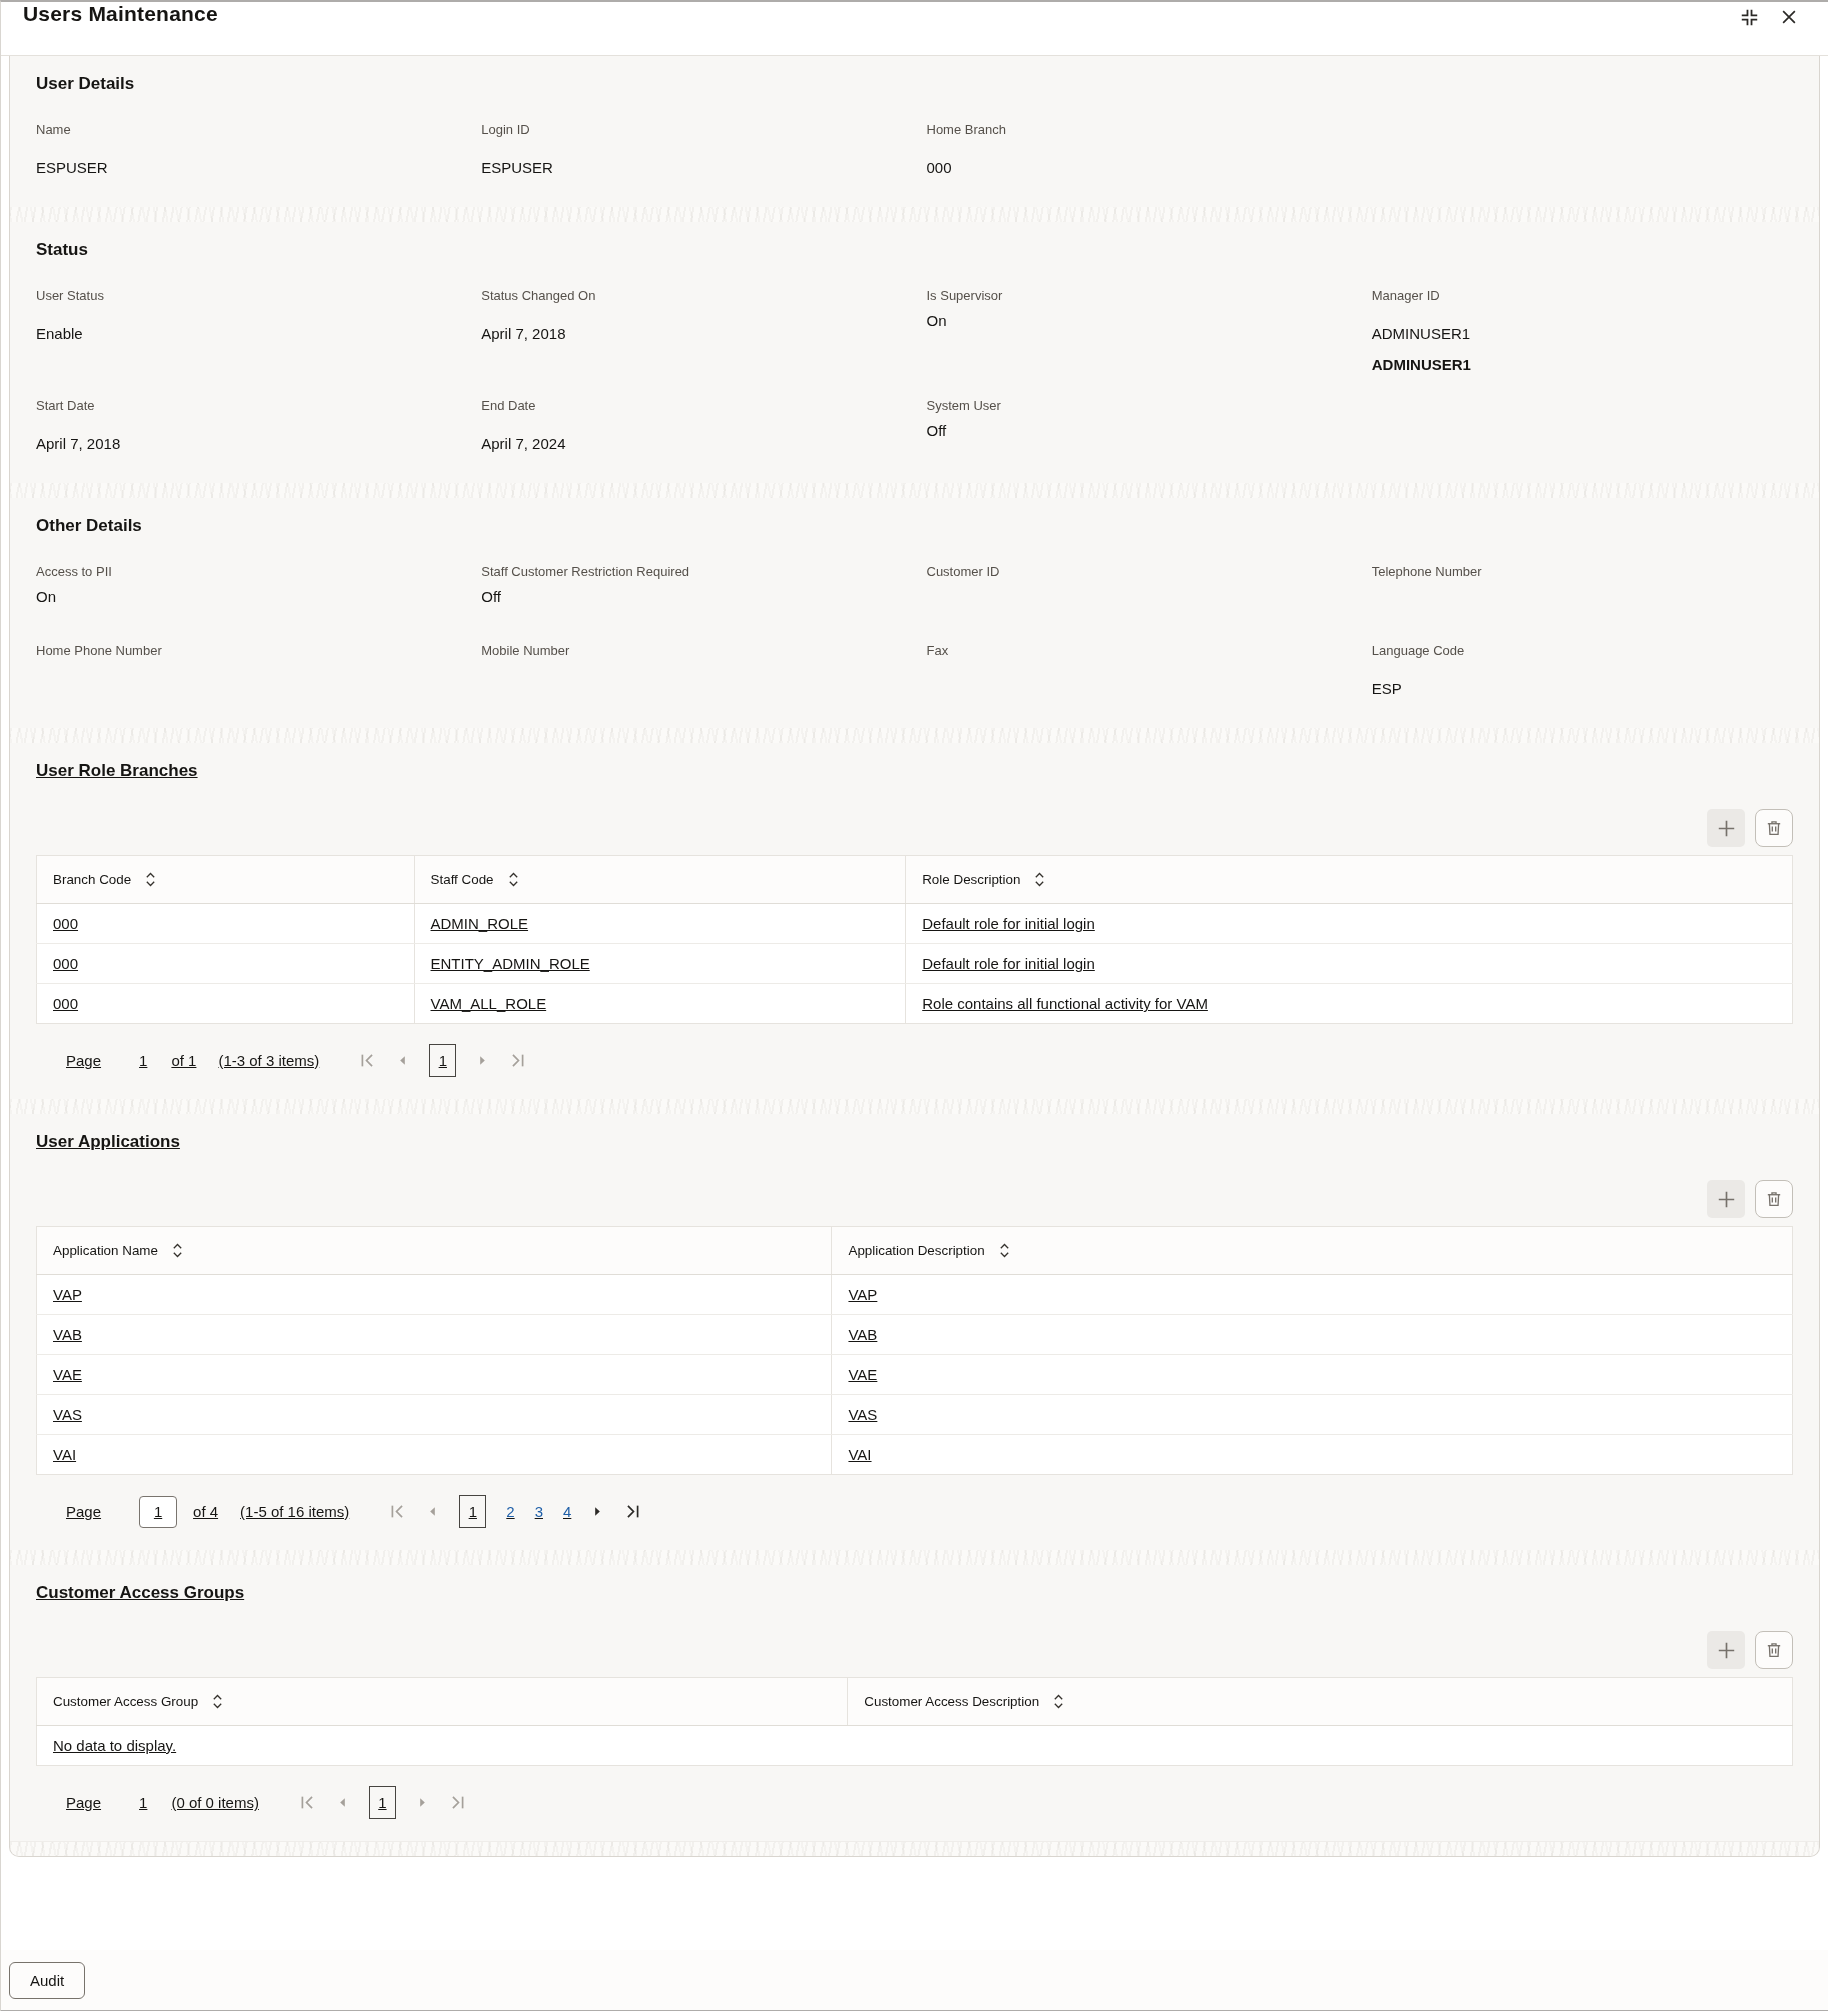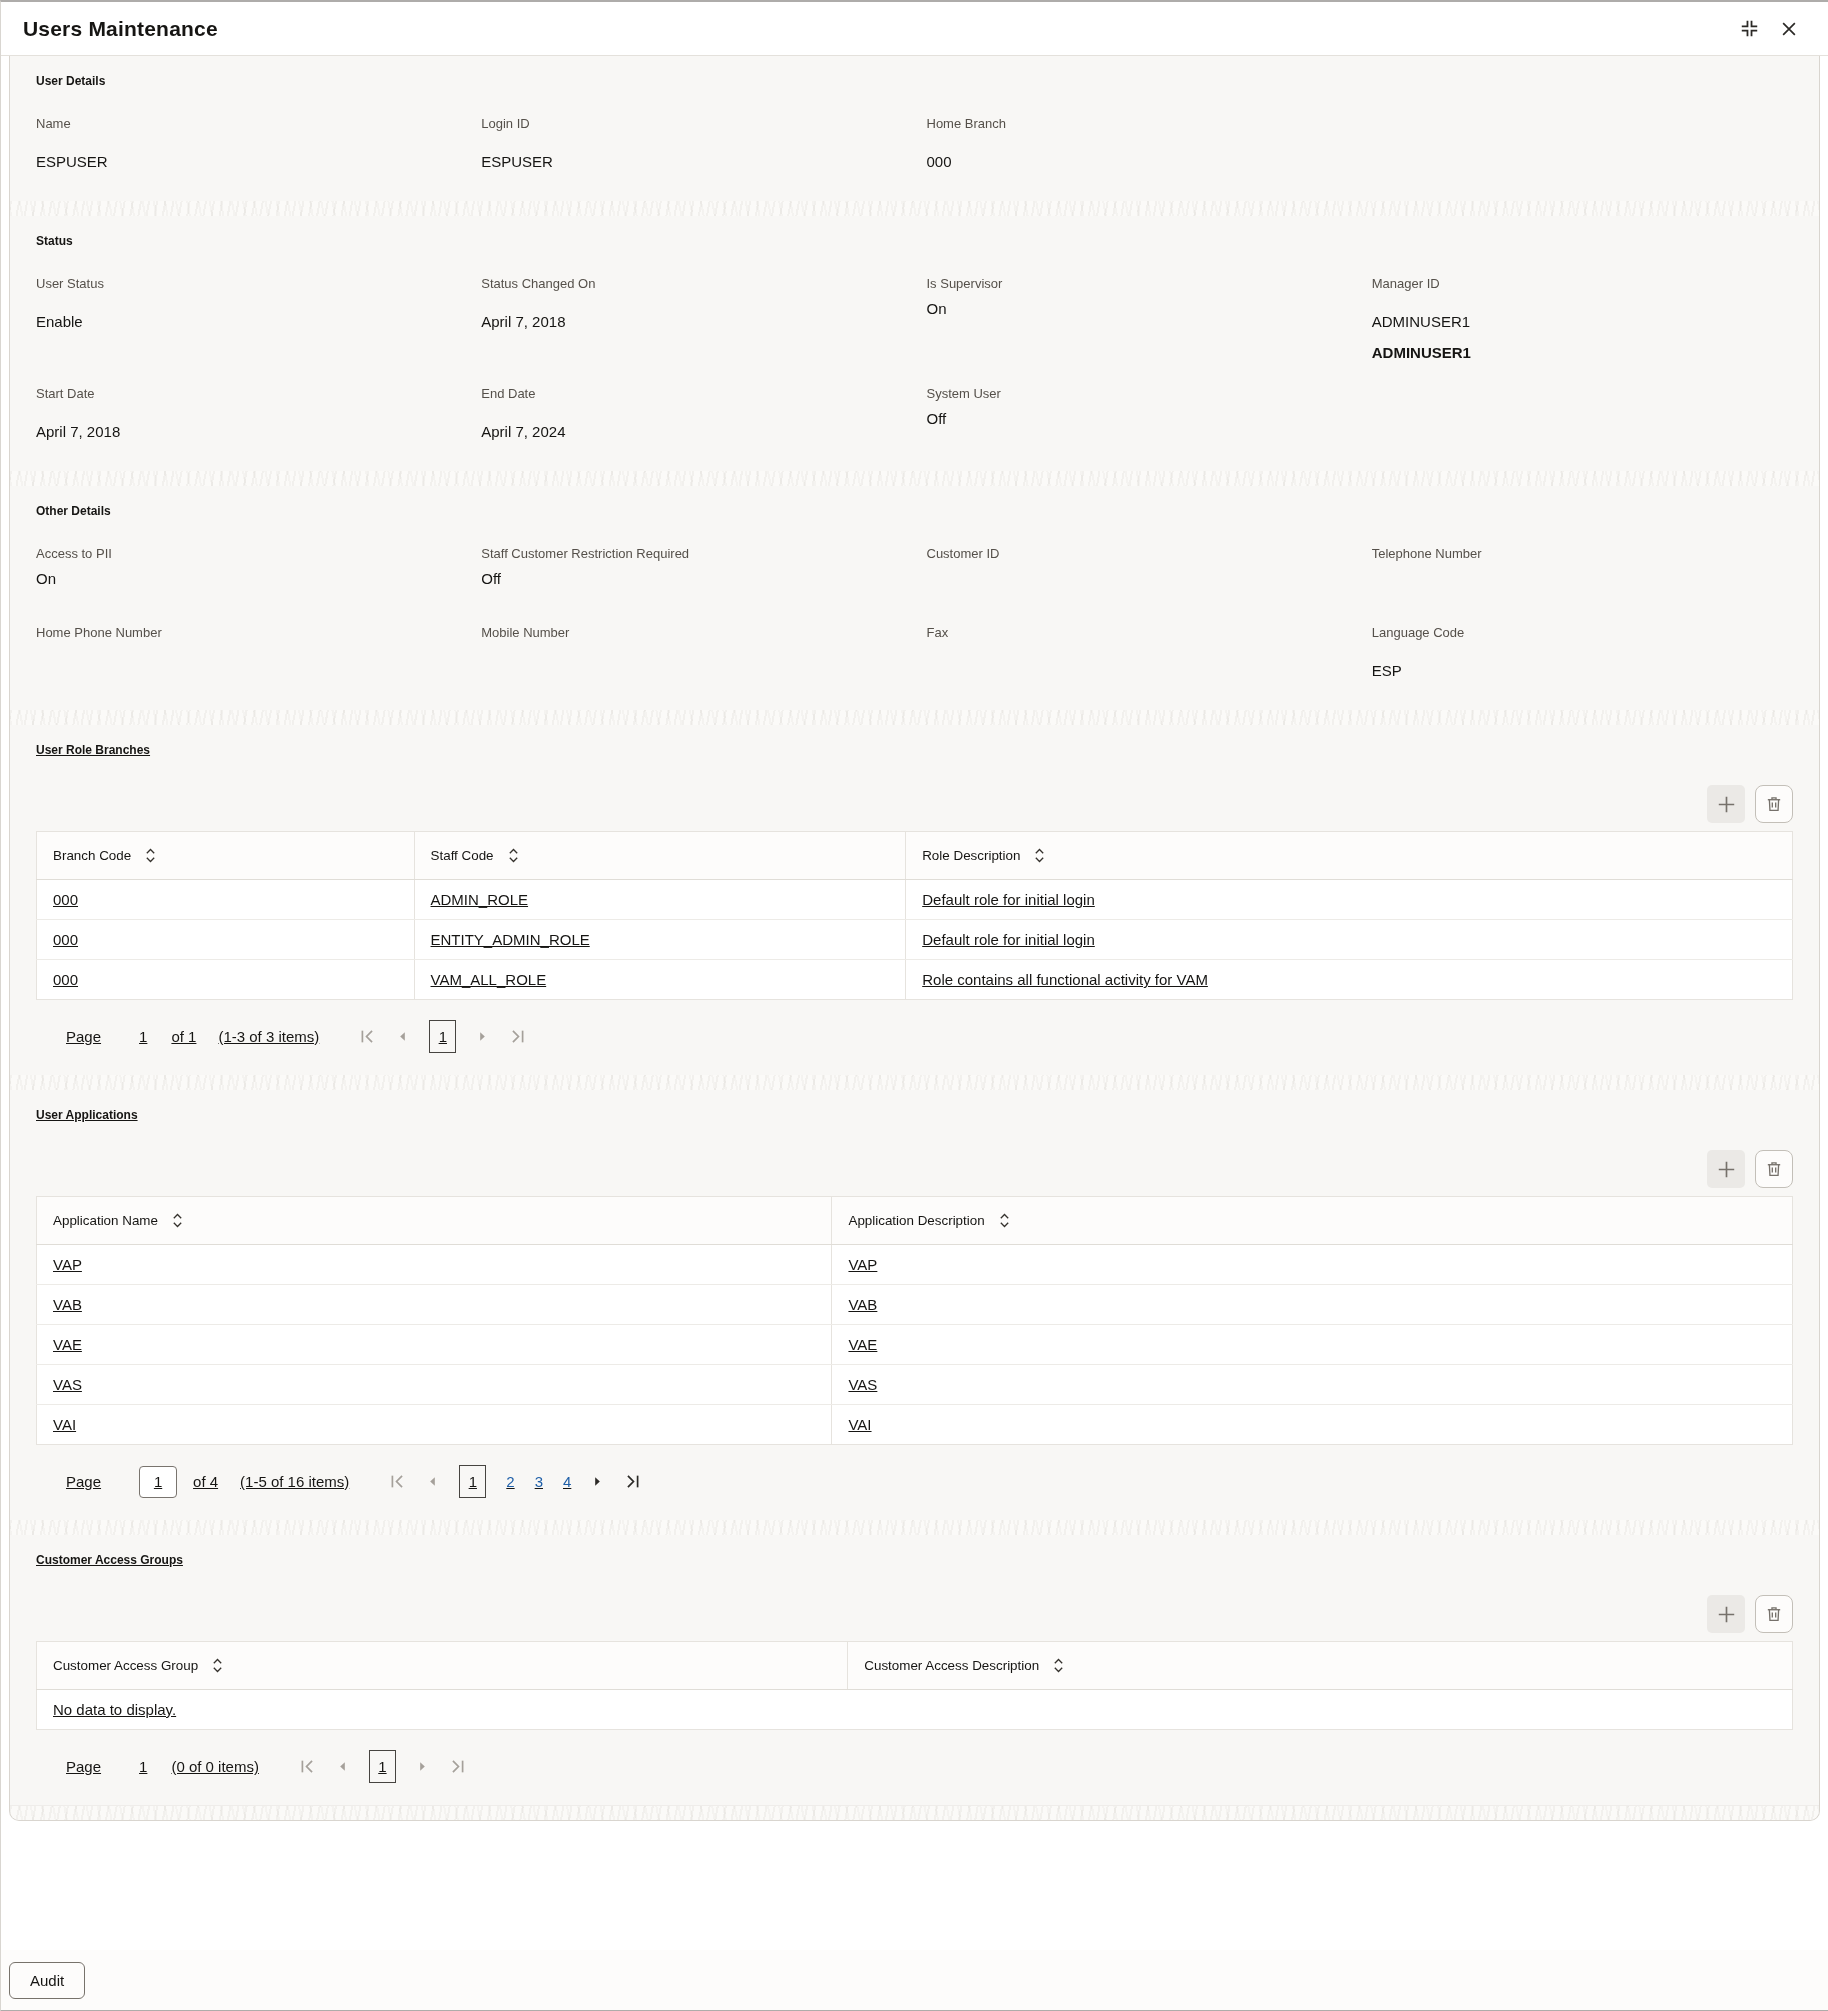--- a/index.html
+++ b/index.html
@@ -9,38 +9,38 @@
     background:#ffffff; color:#161513; overflow:hidden;
   }
   .window {
     width:100%; height:100%;
     border-top:2px solid #aeacaa; border-bottom:2px solid #aeacaa;
     border-left:1px solid #d9d6d1; border-right:1px solid #c9c6c2;
     display:flex; flex-direction:column; background:#fff;
   }
   
   .titlebar {
-    height:54px; flex:0 0 54px; display:flex; align-items:center;
+    height:54px; flex:0 0 54px; display:flex; 
     padding:0 24px 0 22px; background:#fff; border-bottom:1px solid #e4e1dc;
   }
   .titlebar h1 { font-size:21px; font-weight:bold; color:#161513; flex:1; letter-spacing:0.2px; }
   .win-btn {
     background:none; border:none; cursor:pointer; color:#2b2926;
     width:30px; height:30px; display:inline-flex; align-items:center; justify-content:center;
     margin-left:10px;
   }
   
   .content { flex:1; background:#fff; padding:0 8px; }
   .card {
     background:#f8f7f5; border:1px solid #d9d5cf; border-top:none;
     border-radius:0 0 10px 10px; overflow:hidden;
   }
   .section { padding:18px 26px 30px; }
   .section.tbl { padding-bottom:16px;text-decoration:underline; }
-  .section h2 { font-size:12px; font-weight:600; color:#161513; margin-bottom:28px; }
+  .section h2 { font-size:17px; font-weight:600; color:#161513; margin-bottom:28px; }
   
   .texture {
     height:15px;
     background:
       repeating-linear-gradient(100deg, rgba(120,110,95,.07) 0 2px, transparent 2px 8px),
       repeating-linear-gradient(-100deg, rgba(120,110,95,.05) 0 2px, transparent 2px 11px),
       #fbfaf8;
   }
   .texture.bottom { border-top:1px solid #efedea; }
   

